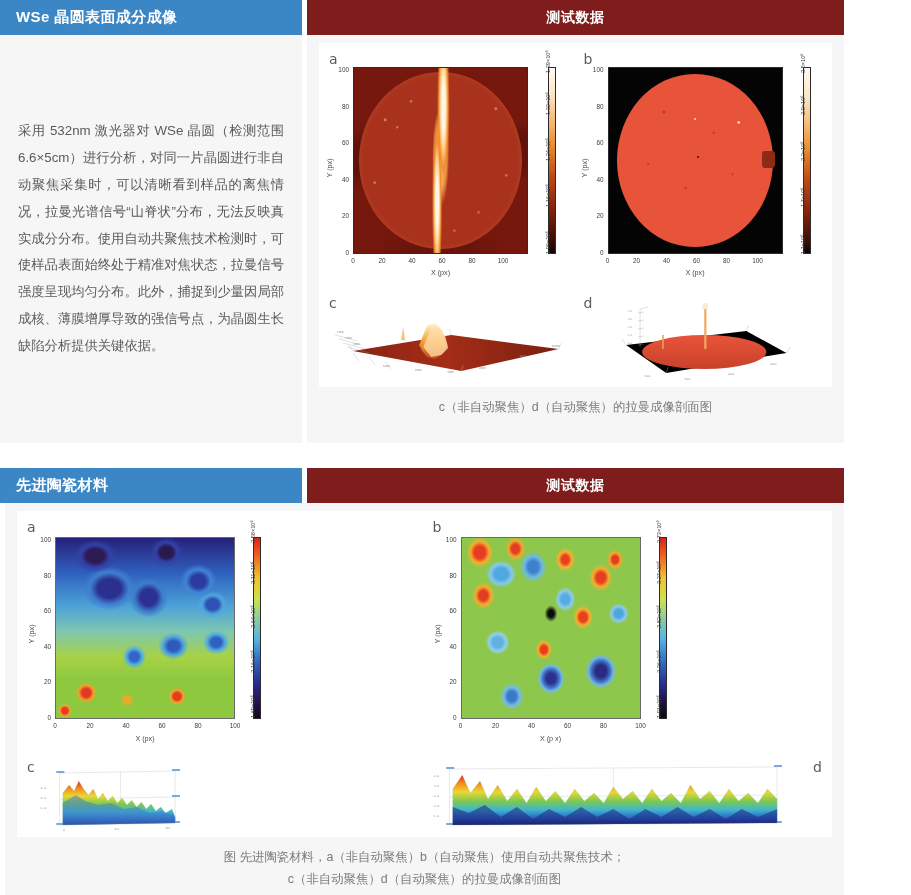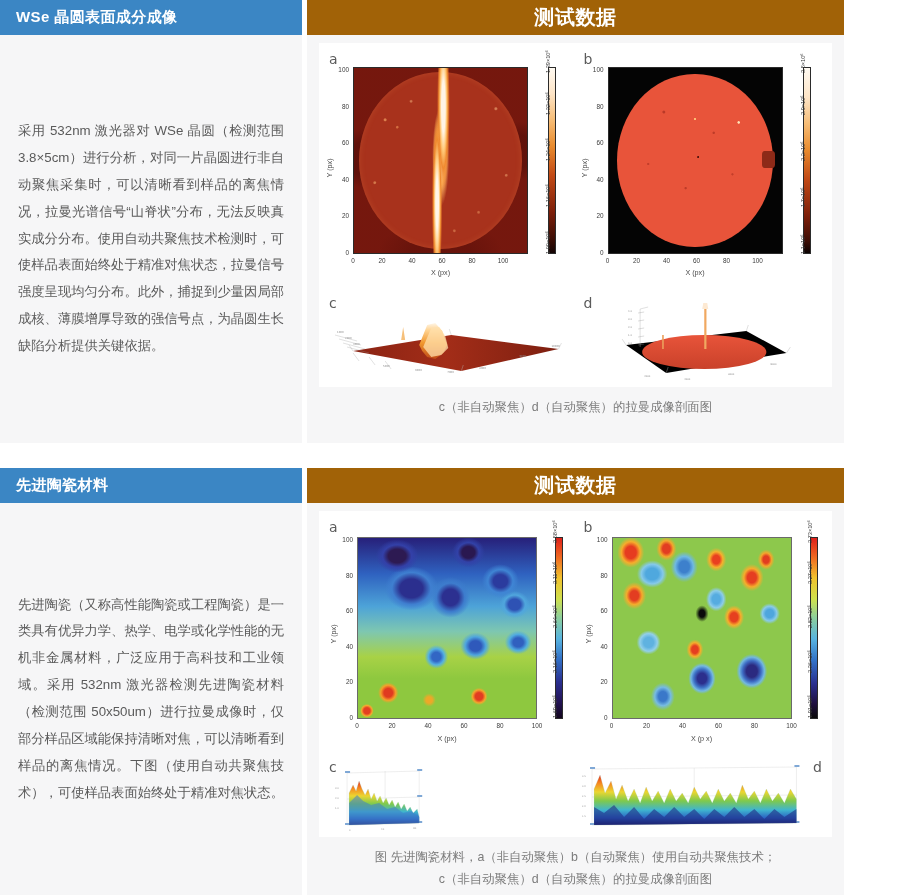--- a/index.html
+++ b/index.html
@@ -16,23 +16,23 @@
   .section + .section{ margin-top:25px; }
 
   .hdr{ display:flex; height:35px; background:#ffffff; }
   .hdr-left{
     width:302px; background:#3b86c4; color:#fff;
     display:flex; align-items:center; padding-left:16px;
     font-size:15px; font-weight:bold; letter-spacing:.4px;
   }
   .hdr-gap{ width:5px; background:#ffffff; }
   .hdr-right{
-    flex:1; background:#a16207; color:#fff;
+    flex:1; background:#7f1d1d; color:#fff;
     display:flex; align-items:center; justify-content:center;
-    font-size:20px; font-weight:bold; letter-spacing:.6px;
+    font-size:14px; font-weight:bold; letter-spacing:.6px;
   }
 
   .body{ display:flex; background:#f6f6f7; }
   .body-left{
     width:302px; padding:0 18px;
     display:flex; align-items:center;
   }
   .body-left p{
     font-size:13.3px; line-height:2.02; color:#5a5a5a;
     text-align:justify; text-justify:inter-ideograph;
@@ -206,21 +206,21 @@
   <div class="section">
 
     <div class="hdr">
       <div class="hdr-left">WSe 晶圆表面成分成像</div>
       <div class="hdr-gap"></div>
       <div class="hdr-right">测试数据</div>
     </div>
 
     <div class="body" style="height:408px;">
       <div class="body-left">
-        <p>采用 532nm 激光器对 WSe 晶圆（检测范围 3.8×5cm）进行分析，对同一片晶圆进行非自动聚焦采集时，可以清晰看到样品的离焦情况，拉曼光谱信号“山脊状”分布，无法反映真实成分分布。使用自动共聚焦技术检测时，可使样品表面始终处于精准对焦状态，拉曼信号强度呈现均匀分布。此外，捕捉到少量因局部成核、薄膜增厚导致的强信号点，为晶圆生长缺陷分析提供关键依据。</p>
+        <p>采用 532nm 激光器对 WSe 晶圆（检测范围 6.6×5cm）进行分析，对同一片晶圆进行非自动聚焦采集时，可以清晰看到样品的离焦情况，拉曼光谱信号“山脊状”分布，无法反映真实成分分布。使用自动共聚焦技术检测时，可使样品表面始终处于精准对焦状态，拉曼信号强度呈现均匀分布。此外，捕捉到少量因局部成核、薄膜增厚导致的强信号点，为晶圆生长缺陷分析提供关键依据。</p>
       </div>
       <div class="body-gap"></div>
       <div class="body-right">
 
         <div class="figwrap">
 
           <div class="figrow">
 
             <div class="figcell">
               <div class="panel" style="height:242px;">
@@ -393,23 +393,20 @@
 
   <div class="section">
 
     <div class="hdr">
       <div class="hdr-left">先进陶瓷材料</div>
       <div class="hdr-gap"></div>
       <div class="hdr-right">测试数据</div>
     </div>
 
     <div class="body" style="height:392px;">
-      <div class="body-left">
-        <p>先进陶瓷（又称高性能陶瓷或工程陶瓷）是一类具有优异力学、热学、电学或化学性能的无机非金属材料，广泛应用于高科技和工业领域。采用 532nm 激光器检测先进陶瓷材料（检测范围 50x50um）进行拉曼成像时，仅部分样品区域能保持清晰对焦，可以清晰看到样品的离焦情况。下图（使用自动共聚焦技术），可使样品表面始终处于精准对焦状态。</p>
-      </div>
       <div class="body-gap"></div>
       <div class="body-right">
 
         <div class="figwrap">
 
           <div class="figrow">
 
             <div class="figcell">
               <div class="panel" style="height:240px;">
                 <div class="plabel" style="left:6px; top:2px;">a</div>

